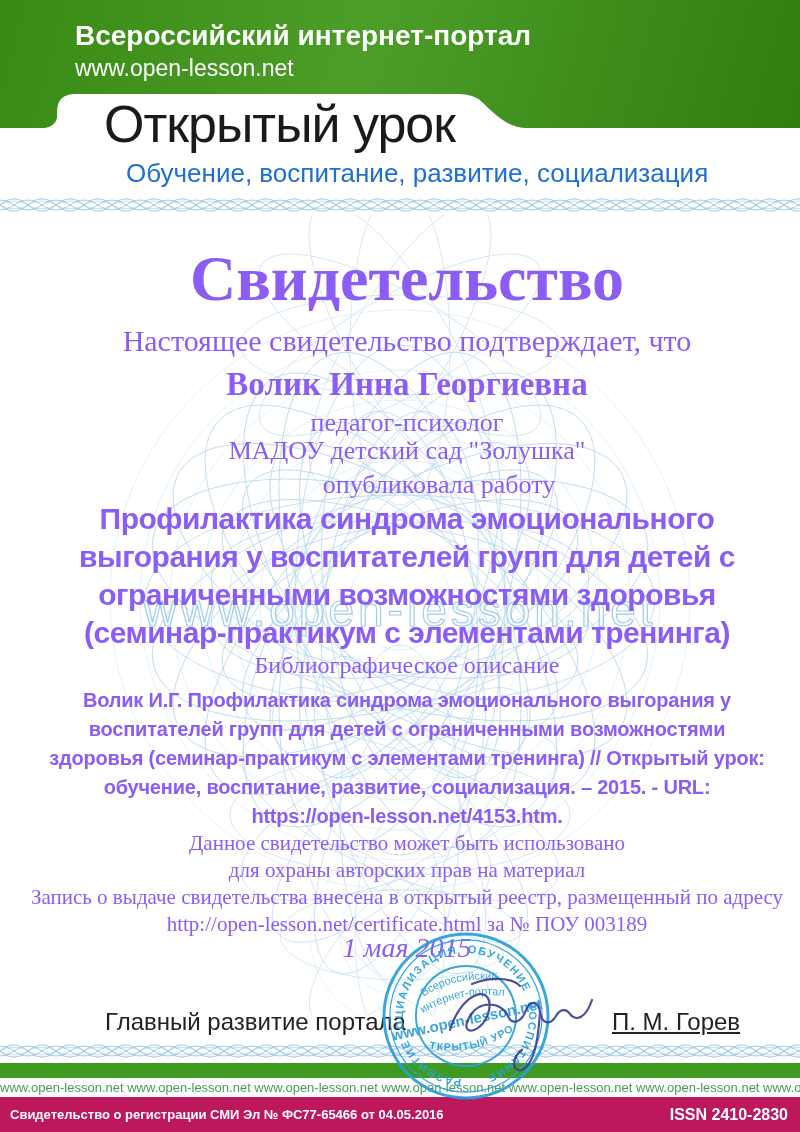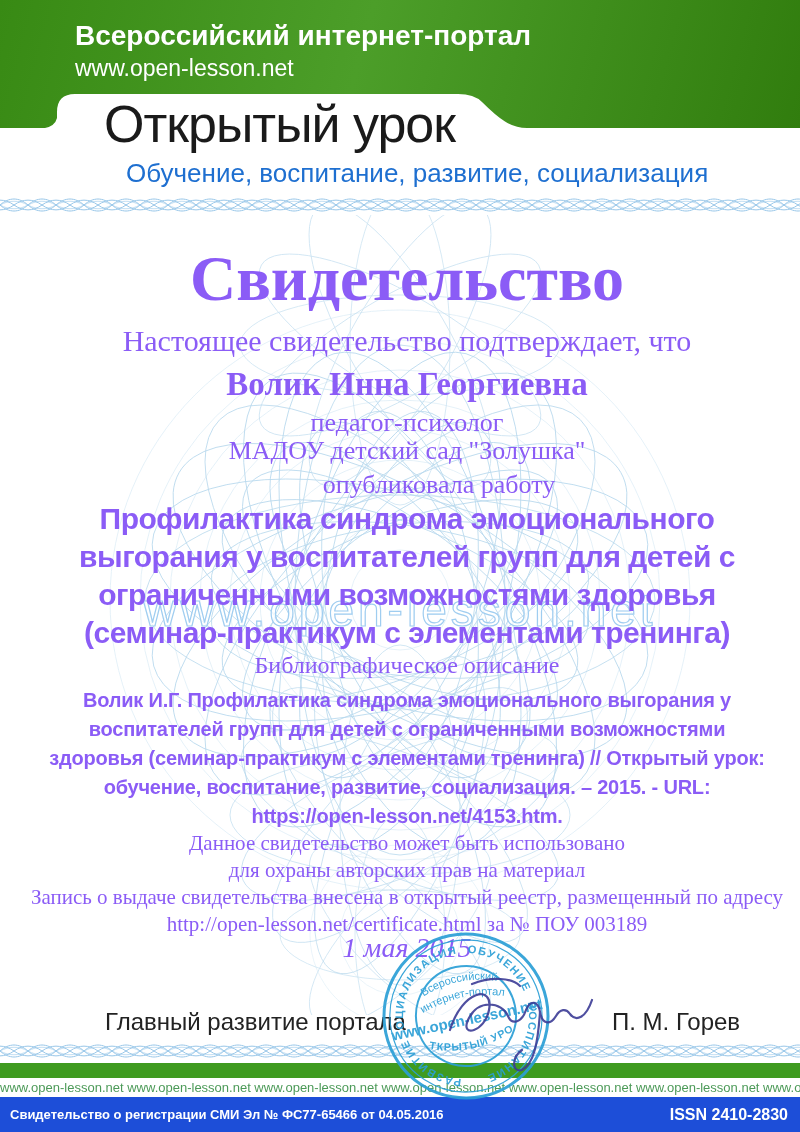--- a/index.html
+++ b/index.html
@@ -41,31 +41,31 @@
   .bib-text{top:686px;left:38px;width:724px;
     font-family:"Liberation Sans",sans-serif;font-weight:bold;font-size:20px;
     letter-spacing:-0.2px;line-height:29px;}
   .notice{top:830px;font-size:21px;line-height:27px;}
   .notice div{white-space:nowrap;}
   .issue-date{top:932px;font-size:28px;font-style:italic;}
   
   .editor-label{position:absolute;left:105px;top:1008px;font-family:"Liberation Sans",sans-serif;
     font-size:24px;color:#222;z-index:3;}
   .editor-name{position:absolute;left:612px;top:1008px;font-family:"Liberation Sans",sans-serif;
-    font-size:24px;color:#222;z-index:3;}
+    font-size:24px;color:#222;z-index:3;text-decoration:underline;}
   .stamp{position:absolute;left:378px;top:928px;width:176px;height:176px;z-index:7;
     transform:rotate(-12deg);opacity:0.92;}
   .stamp text{fill:#2b9fd6;font-family:"Liberation Sans",sans-serif;}
   .signature-svg{position:absolute;left:442px;top:972px;z-index:8;}
   
   .strip-green{position:absolute;left:0;top:1063px;width:800px;height:15px;background:#3f9b20;z-index:4;}
   .links-band{position:absolute;left:0;top:1078px;width:800px;height:19px;background:#fff;z-index:4;
     overflow:hidden;text-align:center;white-space:nowrap;
     font-family:"Liberation Sans",sans-serif;font-size:13px;line-height:19px;color:#4c9a58;}
-  .footer-bar{position:absolute;left:0;top:1097px;width:800px;height:35px;background:#1d4ed8;z-index:4;}
+  .footer-bar{position:absolute;left:0;top:1097px;width:800px;height:35px;background:#be185d;z-index:4;}
   .footer-reg{position:absolute;left:10px;top:0;height:35px;line-height:35px;color:#fff;
     font-family:"Liberation Sans",sans-serif;font-size:13px;font-weight:bold;}
   .footer-issn{position:absolute;right:12px;top:0;height:35px;line-height:35px;color:#fff;
     font-family:"Liberation Sans",sans-serif;font-size:16px;font-weight:bold;}
 </style>
 </head>
 <body>
 
 <div class="page">
 

